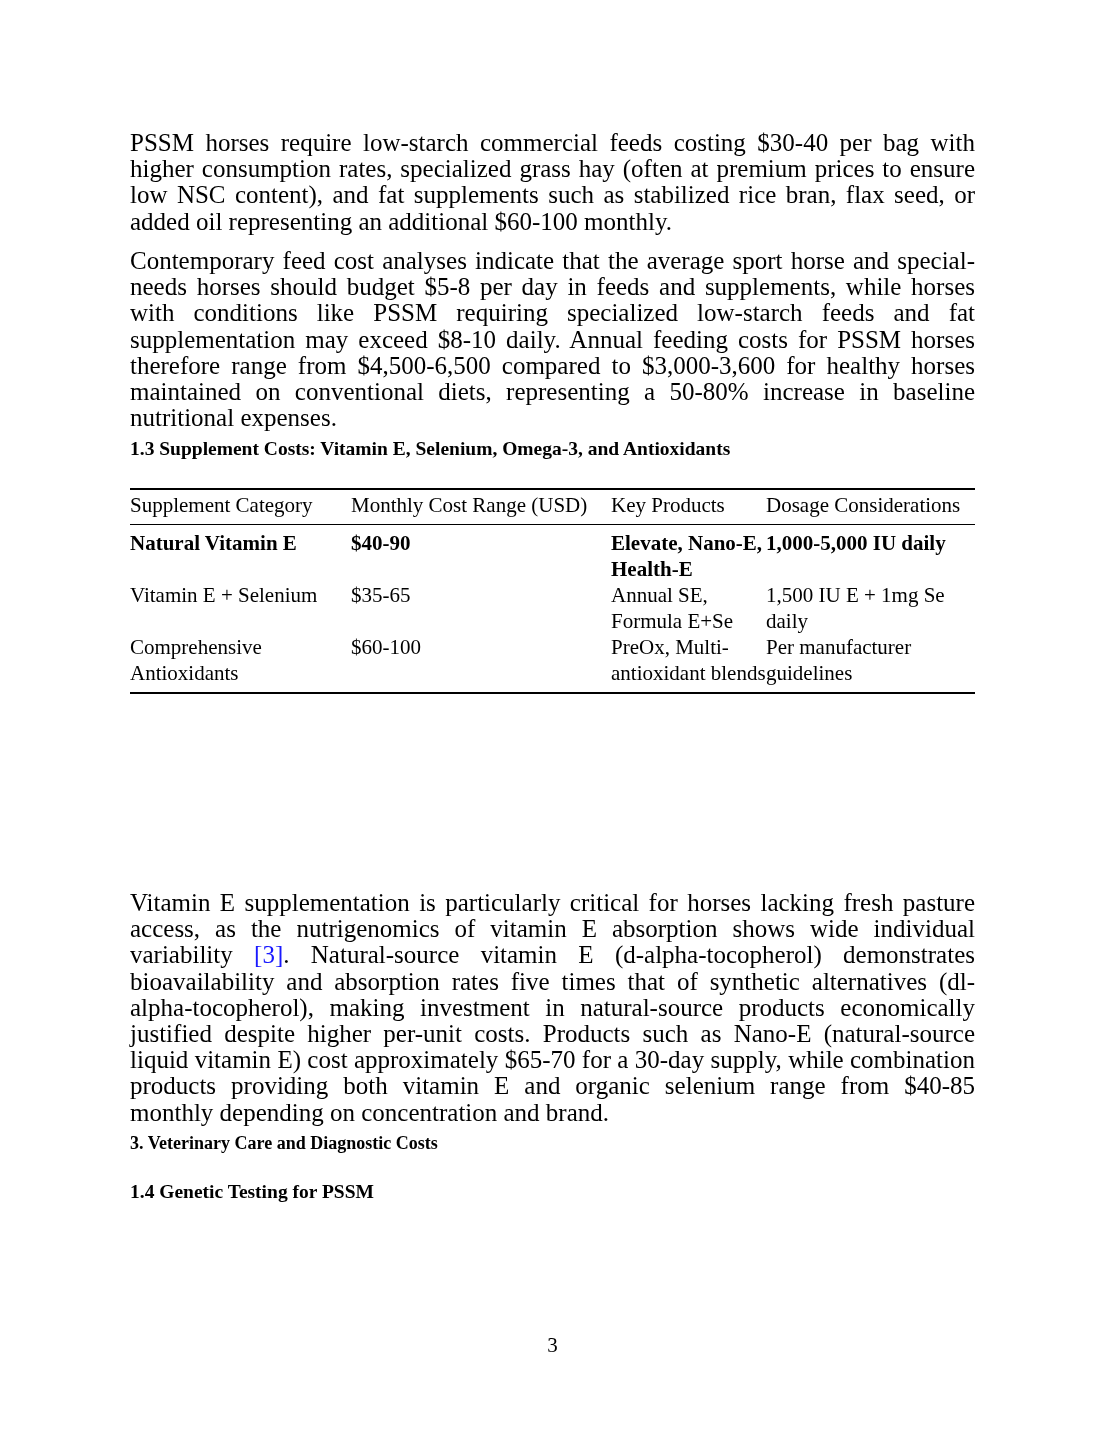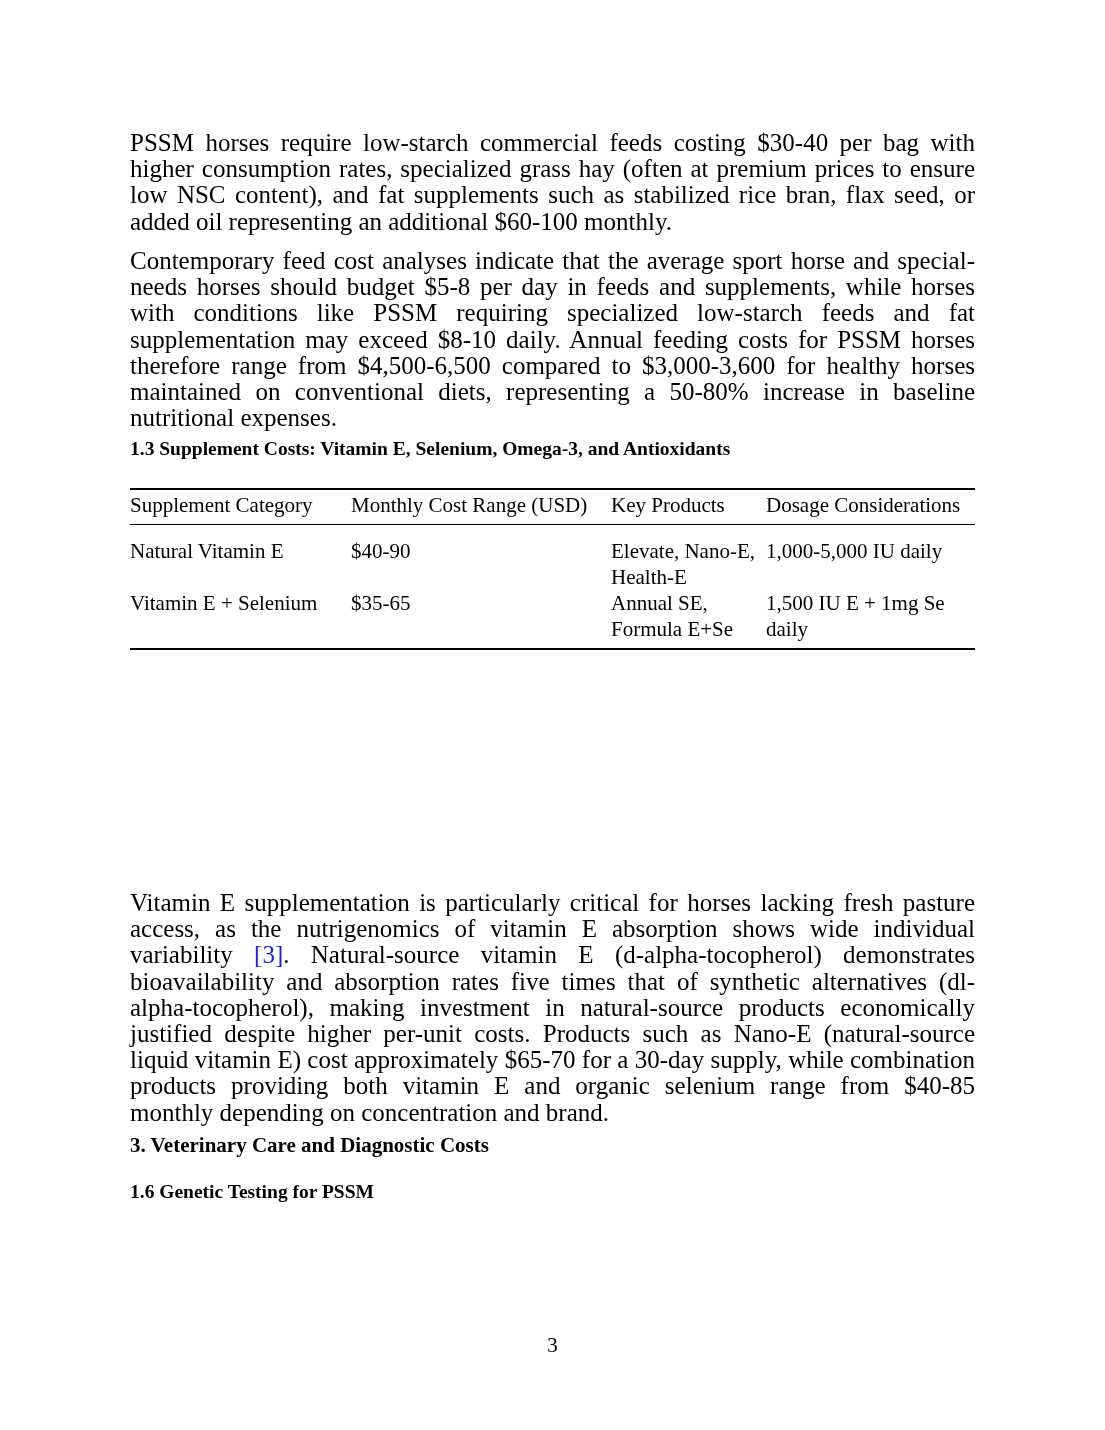--- a/index.html
+++ b/index.html
@@ -21,31 +21,31 @@
   }
   #h23 { top: 308px; }
   table.supp {
     position: absolute; left: 0; top: 358px; width: 845px;
     border-collapse: collapse; font-size: 21px; line-height: 26px;
   }
   table.supp thead tr { border-top: 2.2px solid #000; border-bottom: 1.2px solid #000; }
   table.supp tbody tr:last-child { border-bottom: 2.2px solid #000; }
   table.supp th { font-weight: normal; text-align: left; vertical-align: bottom; padding: 2px 0 6px 0; }
   table.supp td { text-align: left; vertical-align: top; padding: 0; }
-  table.supp tbody tr:first-child td { padding-top: 13px; }
+  table.supp tbody tr:first-child td { padding-top: 5px; font-weight: bold; }
   table.supp tbody tr:last-child td { padding-bottom: 6px; }
   .c1 { width: 221px; }
   .c2 { width: 260px; }
   .c3 { width: 155px; }
   .c4 { width: 209px; }
   #para3 { position: absolute; top: 760px; left: 0; width: 845px; }
   .cite { color: #1a1aff; }
   h2.sec {
     position: absolute; left: 0; top: 1003px; margin: 0;
-    font-size: 21px; font-weight: bold; white-space: nowrap;
+    font-size: 18px; font-weight: bold; white-space: nowrap;
   }
   #h31 { top: 1051px; }
   .pagenum {
     position: absolute; left: 0; top: 1333px; width: 1105px; text-align: center;
     font-size: 21px; font-family: "Liberation Serif", "DejaVu Serif", serif;
   }
 </style>
 </head>
 <body>
 
@@ -70,22 +70,28 @@
         <td>$40-90</td>
         <td>Elevate, Nano-E, Health-E</td>
         <td>1,000-5,000 IU daily</td>
       </tr>
       <tr>
         <td>Vitamin E + Selenium</td>
         <td>$35-65</td>
         <td>Annual SE, Formula E+Se</td>
         <td>1,500 IU E + 1mg Se daily</td>
       </tr>
+      <tr>
+        <td>Comprehensive Antioxidants</td>
+        <td>$60-100</td>
+        <td>PreOx, Multi-antioxidant blends</td>
+        <td>Per manufacturer guidelines</td>
+      </tr>
     </tbody>
   </table>
 
   <p class="body" id="para3"><span>Vitamin E supplementation is particularly critical for horses lacking fresh pasture access, as the nutrigenomics of vitamin E absorption shows wide individual variability </span><a class="cite">[3]</a><span>.  Natural-source vitamin E (d-alpha-tocopherol) demonstrates bioavailability and absorption rates five times that of synthetic alternatives (dl-alpha-tocopherol), making investment in natural-source products economically justified despite higher per-unit costs.  Products such as Nano-E (natural-source liquid vitamin E) cost approximately $65-70 for a 30-day supply, while combination products providing both vitamin E and organic selenium range from $40-85 monthly depending on concentration and brand.</span></p>
 
   <h2 class="sec">3. Veterinary Care and Diagnostic Costs</h2>
-  <h3 class="sub" id="h31">1.6 Genetic Testing for PSSM</h3>
+  <h3 class="sub" id="h31">1.4 Genetic Testing for PSSM</h3>
 </div>
 
 <div class="pagenum">3</div>
 
 </body></html>

